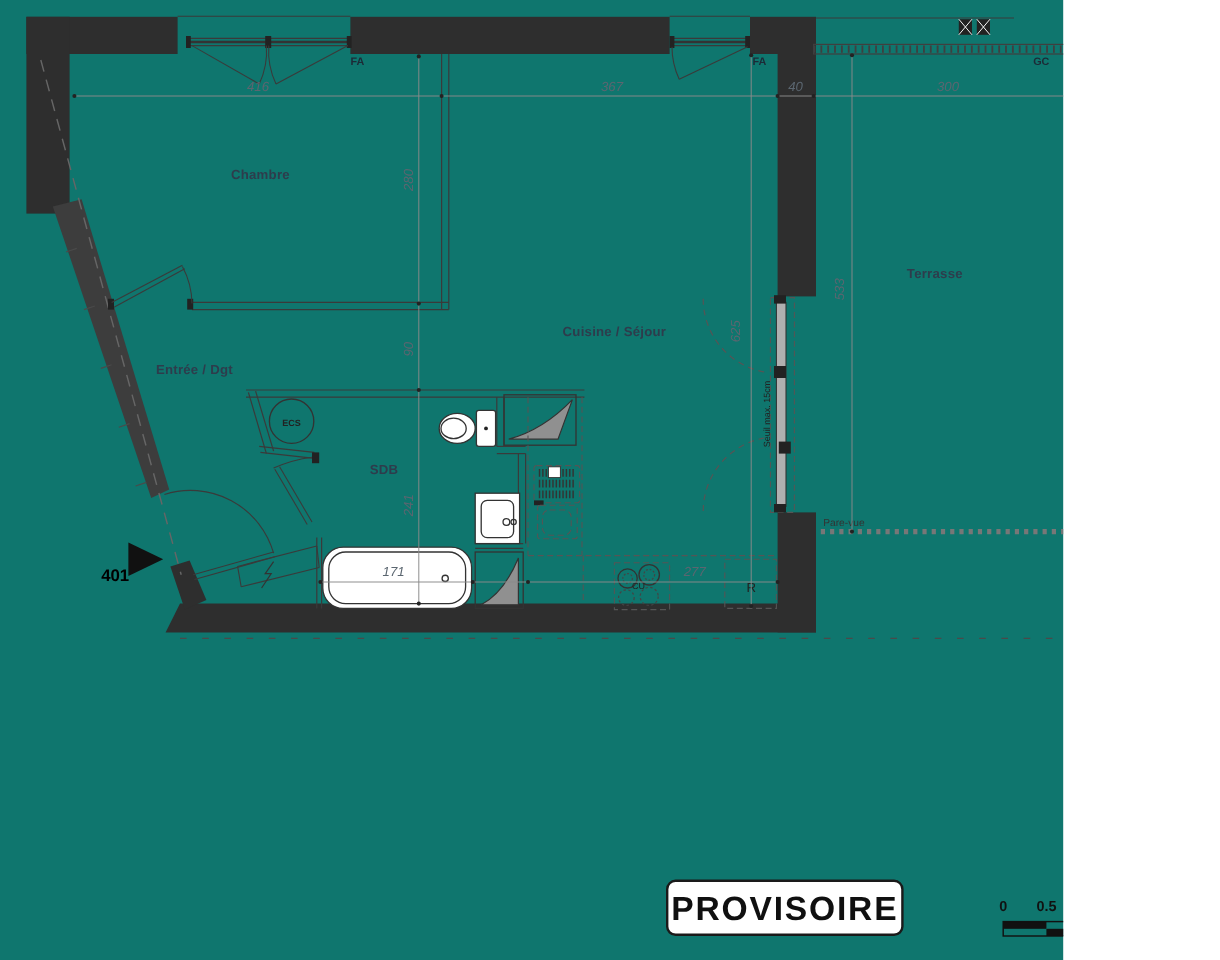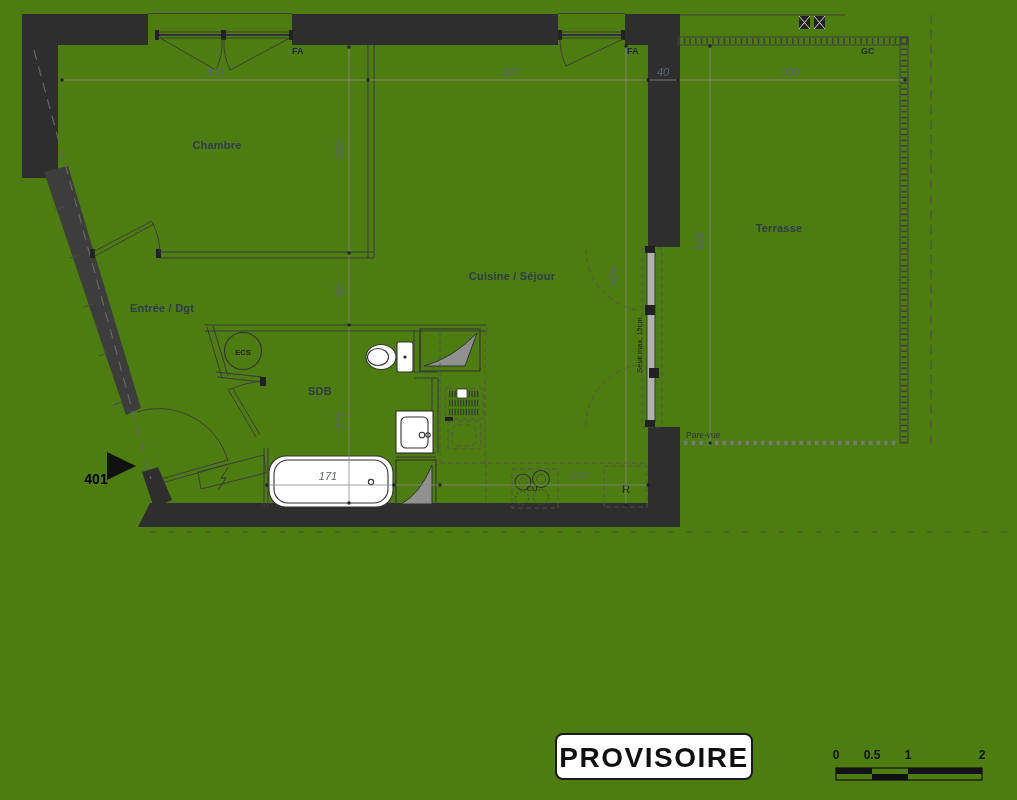--- a/index.html
+++ b/index.html
@@ -1,16 +1,16 @@
 <!DOCTYPE html>
 <html><head>
 <meta charset="utf-8">
 <style>
   html,body{margin:0;padding:0;background:#ffffff;}
-  .canvas{position:relative;width:1017px;height:800px;background:#4d7c0f;overflow:hidden;
+  .canvas{position:relative;width:886px;height:800px;background:#0f766e;overflow:hidden;
           font-family:"Liberation Sans",sans-serif;}
   svg text{font-family:"Liberation Sans",sans-serif;}
   .room-label{font-size:11px;font-weight:bold;fill:#2e3c4c;letter-spacing:.2px;}
   .dim{font-size:11px;font-style:italic;fill:#5b6670;}
   .tag{font-size:9px;font-weight:bold;fill:#1d2a36;}
   .tiny{font-size:7.5px;fill:#222;}
   .unit-label{font-size:14px;font-weight:bold;fill:#000;}
   .wall{fill:#2e2e2e;stroke:none;}
   .wall2{fill:#3d3d3d;stroke:none;}
   .wl{stroke:#3a3a3a;stroke-width:1;fill:none;}

